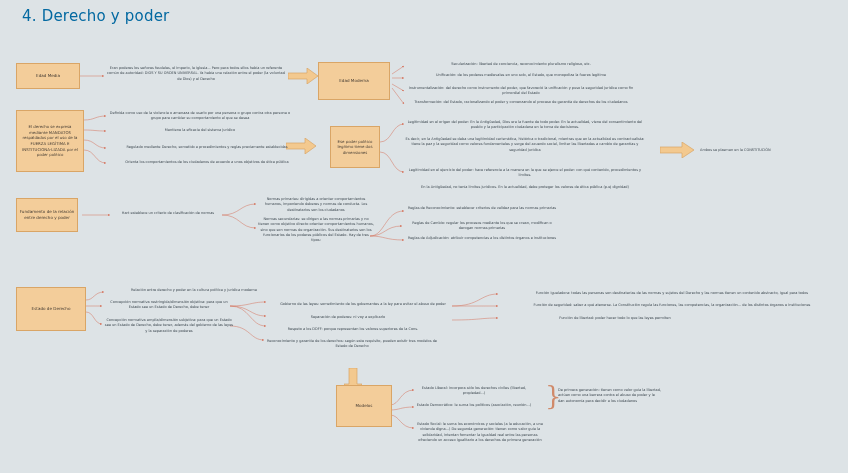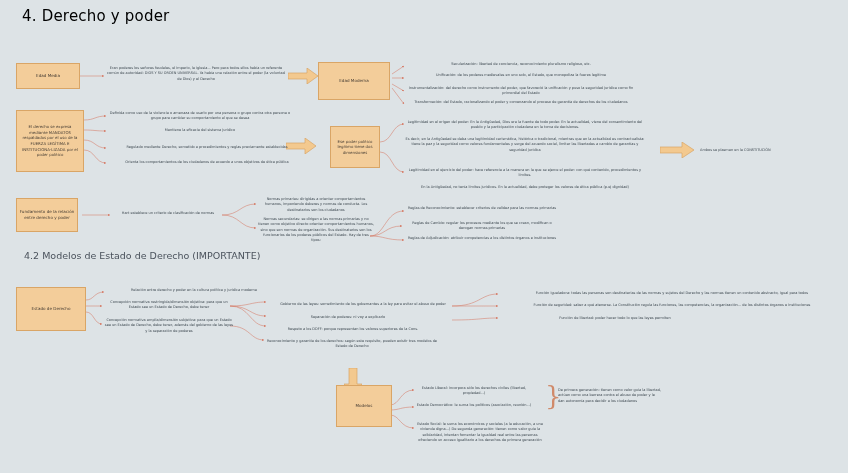--- a/index.html
+++ b/index.html
@@ -8,21 +8,21 @@
     background:#dde3e6;
     font-family:"DejaVu Sans","Liberation Sans",sans-serif;
     color:#3c4a52;
     overflow:hidden;
     position:relative;
   }
   .canvas{position:absolute;left:0;top:0;width:848px;height:473px;}
   .h1{
     position:absolute;
     font-size:15px;
-    color:#000000;
+    color:#0369a1;
     letter-spacing:.2px;
     white-space:nowrap;
   }
   .h2{
     position:absolute;
     font-size:9.5px;
     color:#4a525c;
     white-space:nowrap;
   }
   .box{
@@ -107,21 +107,20 @@
       <path d="M390,410 C400,410 400,407 414,407"></path>
       <path d="M390,415 C400,415 400,428 414,428"></path>
     </g>
     <g stroke="#d4705a" stroke-width="0.5" fill="none">
       <path d="M330,140 L380,132"></path>
       <path d="M330,158 L380,166"></path>
     </g>
   </svg>
 
   <div class="h1" style="left:22px;top:7px;">4. Derecho y poder</div>
-  <div class="h2" style="left:24px;top:250px;">4.2 Modelos de Estado de Derecho (IMPORTANTE)</div>
 
   <div class="box" style="left:16px;top:63px;width:64px;height:26px;">Edad Media</div>
   <div class="box small" style="left:16px;top:110px;width:68px;height:62px;">El derecho se expresa mediante MANDATOS respaldados por el uso de la FUERZA LEGÍTIMA E INSTITUCIONA-LIZADA por el poder político</div>
   <div class="box" style="left:318px;top:62px;width:72px;height:38px;">Edad Moderna</div>
   <div class="box small" style="left:330px;top:126px;width:50px;height:42px;">Ese poder político legítimo tiene dos dimensiones</div>
   <div class="box" style="left:16px;top:198px;width:62px;height:34px;">Fundamento de la relación entre derecho y poder</div>
 
   <div class="bigarrow" style="left:288px;top:68px;">
     <svg width="30" height="16" viewBox="0 0 30 16">
         <path d="M0,5 L19,5 L19,0 L30,8 L19,16 L19,11 L0,11 z" fill="#f3c98f" stroke="#d9a566" stroke-width="0.7"></path>

